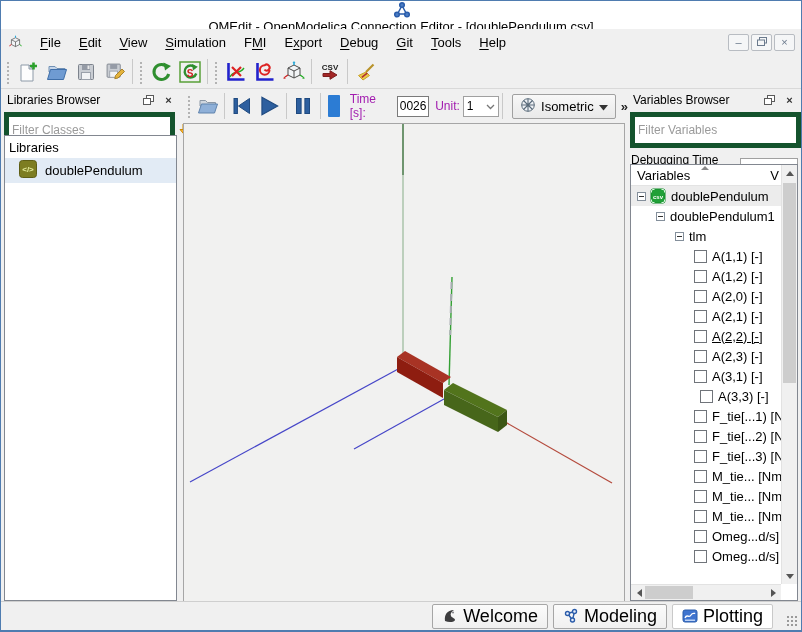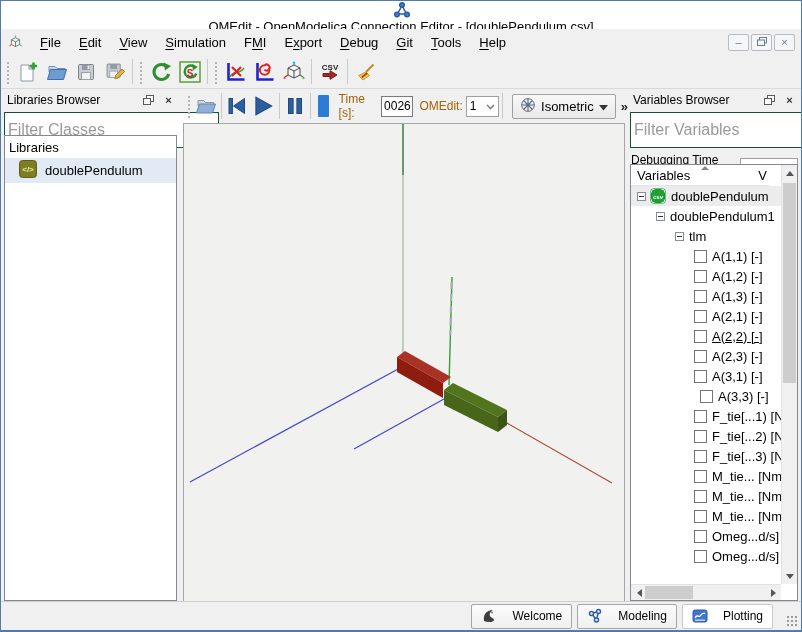--- a/index.html
+++ b/index.html
@@ -34,35 +34,35 @@
   
   .main{position:absolute;left:0;top:88px;right:0;height:513px;}
   .dock{position:absolute;top:0;height:100%;}
   .dock-left{left:0;width:179px;}
   .dock-right{right:0;width:174px;}
   .dock-header{height:21px;display:flex;align-items:center;padding-left:6px;font-size:12px;color:#000;}
   .dock-header .dock-btns{margin-left:auto;display:flex;gap:3px;margin-right:3px;}
   .dock-hbtn{width:17px;height:15px;display:flex;align-items:center;justify-content:center;
     font-size:11px;color:#333;border:1px solid transparent;}
   .filter-row{display:flex;align-items:center;margin:2px 3px 0 3px;gap:3px;}
-  .filter-input{flex:1;height:36px;border:1px solid #14532d;padding:0 3px;font-size:16px;background:#fff;}
+  .filter-input{flex:1;height:36px;border:5px solid #14532d;padding:0 3px;font-size:12px;background:#fff;}
   .filter-input::placeholder{color:#9a9a9a;}
   .filter-btn{width:20px;height:21px;display:flex;align-items:center;justify-content:center;background:#f0f0f0;border:1px solid transparent;}
   .tree-box{position:absolute;left:3px;right:3px;bottom:1px;background:#fff;border:1px solid #828790;font-size:13px;}
   .lib-tree{top:46px;}
   .lib-header{padding:4px 0 3px 4px;}
   .lib-item{display:flex;align-items:center;height:25px;padding-left:14px;background:#e2ebf5;}
   .lib-item .lbl{margin-left:8px;}
   
   .timeunit-row{display:flex;align-items:center;margin:5px 3px 0 4px;font-size:12px;}
   .timeunit-combo{margin-left:auto;width:60px;height:19px;border:1px solid #a0a0a0;background:#fff;
     display:flex;align-items:center;padding:0 4px;font-size:12px;}
   .timeunit-combo .arr{margin-left:auto;}
   .var-tree{top:75px;overflow:hidden;}
-  .var-header{position:absolute;left:0;right:28px;top:0;height:21px;border-bottom:1px solid #e3e3e3;
+  .var-header{position:absolute;left:0;right:16px;top:0;height:21px;border-bottom:1px solid #e3e3e3;
     display:flex;align-items:flex-end;padding:0 2px 2px 6px;}
   .var-header .sort{position:absolute;left:70px;top:1px;width:0;height:0;
     border-left:4px solid transparent;border-right:4px solid transparent;border-bottom:4px solid #8a8a8a;}
   .var-header .vcol{margin-left:auto;}
   .var-rows{position:absolute;left:0;right:16px;top:21px;bottom:16px;overflow:hidden;}
   .vrow{display:flex;align-items:center;height:20px;white-space:nowrap;}
   .vrow.sel{background:#ececec;}
   .vrow .vlabel{margin-left:5px;}
   .expander{position:relative;width:9px;height:9px;border:1px solid #848f9b;background:#fff;flex:0 0 auto;}
   .expander::after{content:"";position:absolute;left:1px;right:1px;top:3px;border-top:1px solid #333;}
@@ -77,34 +77,34 @@
   .tri-down{border-left:4px solid transparent;border-right:4px solid transparent;border-top:5px solid #555;}
   .tri-left{border-top:4px solid transparent;border-bottom:4px solid transparent;border-right:5px solid #555;}
   .tri-right{border-top:4px solid transparent;border-bottom:4px solid transparent;border-left:5px solid #555;}
   .sb-thumb-v{position:absolute;left:1px;right:1px;top:18px;height:200px;background:#cdcdcd;}
   .sb-thumb-h{position:absolute;top:1px;bottom:1px;left:14px;width:48px;background:#cdcdcd;}
   
   .center{position:absolute;left:179px;top:0;width:448px;height:100%;}
   .anim-toolbar{position:absolute;left:0;top:0;right:0;height:34px;display:flex;align-items:center;padding-left:4px;}
   .anim-toolbar .tb-btn{width:28px;height:28px;}
   .slider-handle{width:12px;height:22px;background:#2c7cd4;border-radius:1px;margin:0 4px;}
-  .tb-label{font-size:12px;color:#a16207;margin:0 3px 0 6px;}
+  .tb-label{font-size:12px;color:#a21caf;margin:0 3px 0 6px;}
   .time-input{width:32px;height:21px;border:1px solid #7a7a7a;font-size:12px;text-align:center;padding:0;background:#fff;}
   .speed-combo{width:37px;height:21px;border:1px solid #a0a0a0;background:#fff;display:flex;
     align-items:center;font-size:12px;padding:0 3px;}
   .speed-combo .chev{margin-left:auto;}
   .persp-btn{height:25px;margin-left:6px;border:1px solid #a0a0a0;border-radius:2px;
     background:linear-gradient(#f8f8f8,#e9e9e9);display:flex;align-items:center;gap:5px;padding:0 7px;font-size:13px;}
   .overflow{font-size:13px;font-weight:bold;color:#222;margin-left:5px;}
   .viewport{position:absolute;left:3px;right:3px;top:34px;bottom:0;background:#f1f1f0;border:1px solid #a6a6a6;}
   
   .statusbar{position:absolute;left:0;bottom:0;right:0;height:29px;background:#f0f0f0;
     border-top:1px solid #cfcfcf;display:flex;align-items:center;}
   .stabs{margin-left:auto;margin-right:28px;display:flex;gap:5px;}
-  .stab{height:25px;display:flex;align-items:center;gap:15px;padding:0 9px;font-size:12px;
+  .stab{height:25px;display:flex;align-items:center;gap:5px;padding:0 9px;font-size:18px;
     border:1px solid #a6a6a6;border-radius:2px;background:linear-gradient(#fbfbfb,#f0f0f0);}
   .stab.active{background:#fff;border-color:#c9c9c9;}
   .stab-ic{display:flex;}
   .grip{position:absolute;right:3px;bottom:3px;width:12px;height:12px;
     background-image:radial-gradient(#9a9a9a 1px,transparent 1.2px);background-size:4px 4px;}
 </style>
 </head>
 <body>
 
 <div class="window">
@@ -306,21 +306,21 @@
         <span class="tb-btn">
             <svg width="22" height="22" viewBox="0 0 22 22">
               <rect x="4.5" y="3.5" width="4.6" height="15" fill="#2d5f9f" stroke="#1f4a80"></rect>
               <rect x="12.9" y="3.5" width="4.6" height="15" fill="#2d5f9f" stroke="#1f4a80"></rect>
             </svg>
           </span>
         <span class="sep"></span>
         <span class="slider-handle"></span>
         <span class="tb-label">Time [s]:</span>
         <input class="time-input" value="0026" style="">
-        <span class="tb-label">OMEdit:</span>
+        <span class="tb-label">Unit:</span>
         <span class="speed-combo">
           <span>1</span>
           <span class="chev"><svg width="9" height="6">
                 <path d="M1 1l3.5 3.5L8 1" stroke="#777" fill="none" stroke-width="1.3"></path>
               </svg></span>
         </span>
         <span class="sep"></span>
         <span class="persp-btn">
           <span><svg width="16" height="16" viewBox="0 0 16 16">
                 <circle cx="8" cy="8" r="6.3" fill="#eef1f5" stroke="#5a6b7a"></circle>
@@ -415,21 +415,21 @@
             <div class="vrow" style="padding-left: 63px;">
               <span class="cb"></span>
               <span class="vlabel">A(1,1) [-]</span>
             </div>
             <div class="vrow" style="padding-left: 63px;">
               <span class="cb"></span>
               <span class="vlabel">A(1,2) [-]</span>
             </div>
             <div class="vrow" style="padding-left: 63px;">
               <span class="cb"></span>
-              <span class="vlabel">A(1,3) [-]</span>
+              <span class="vlabel">A(2,0) [-]</span>
             </div>
             <div class="vrow" style="padding-left: 63px;">
               <span class="cb"></span>
               <span class="vlabel">A(2,1) [-]</span>
             </div>
             <div class="vrow" style="padding-left: 63px; text-decoration: underline;">
               <span class="cb"></span>
               <span class="vlabel">A(2,2) [-]</span>
             </div>
             <div class="vrow" style="padding-left: 63px;">

